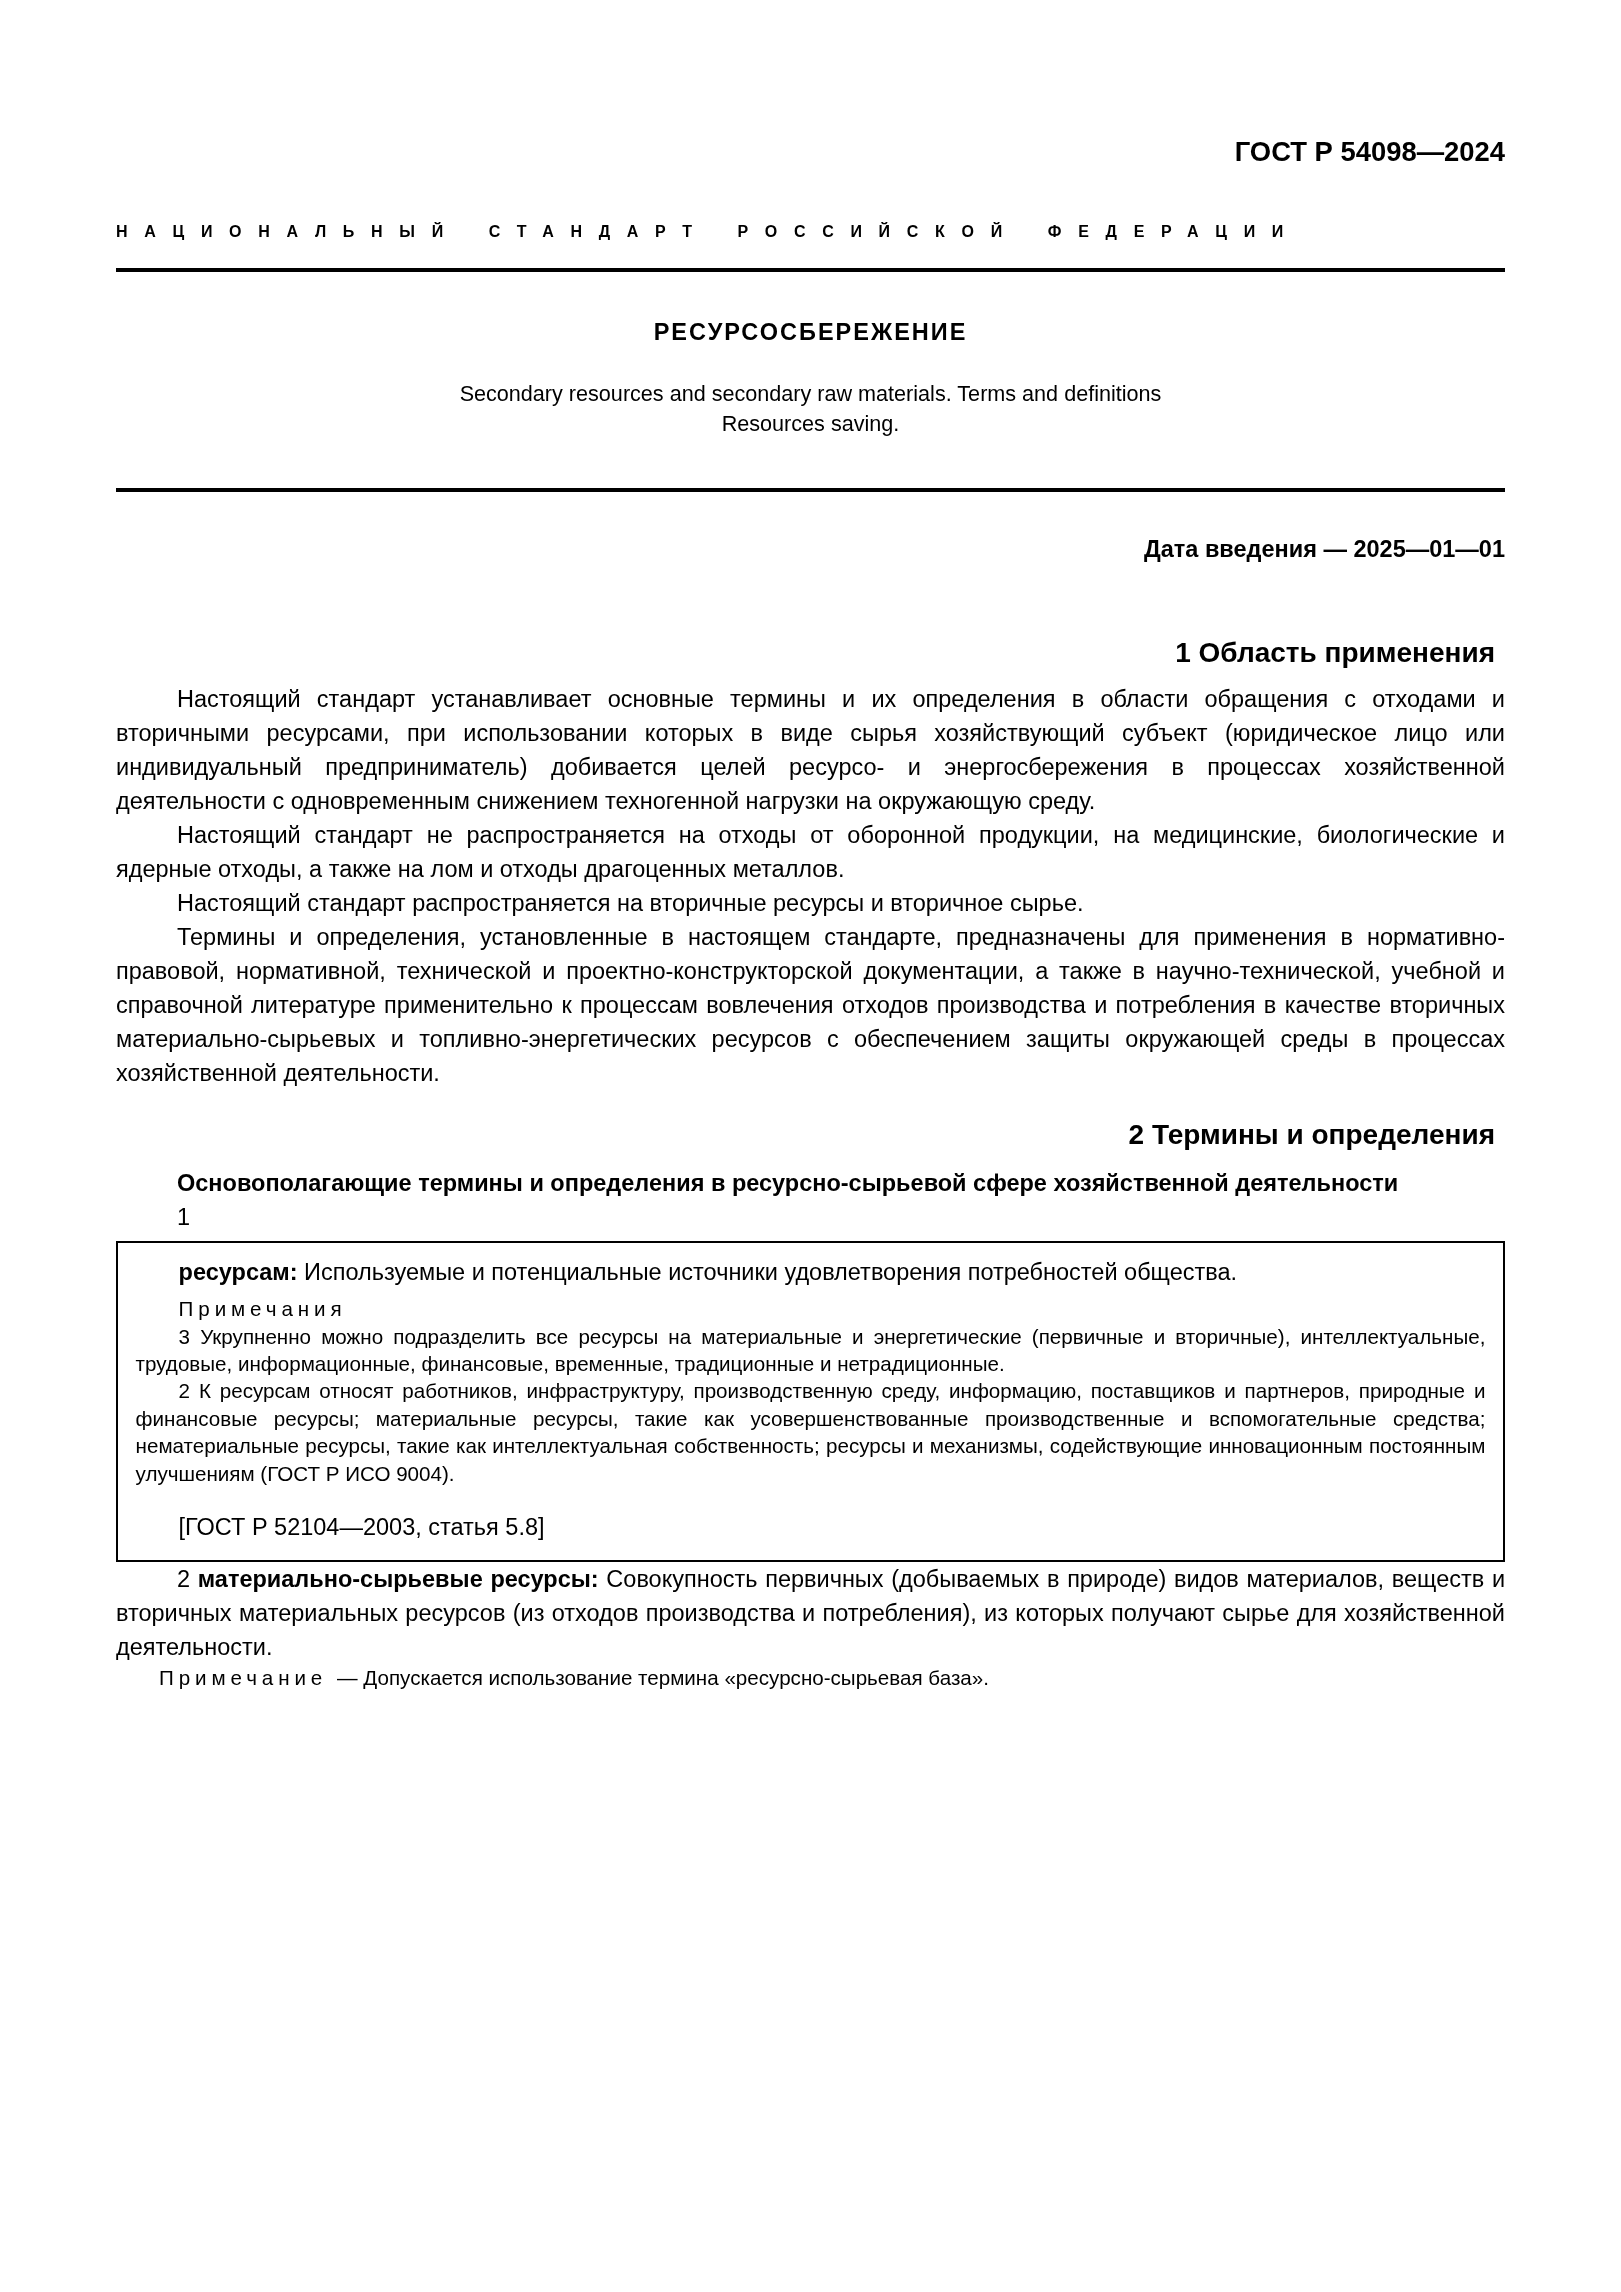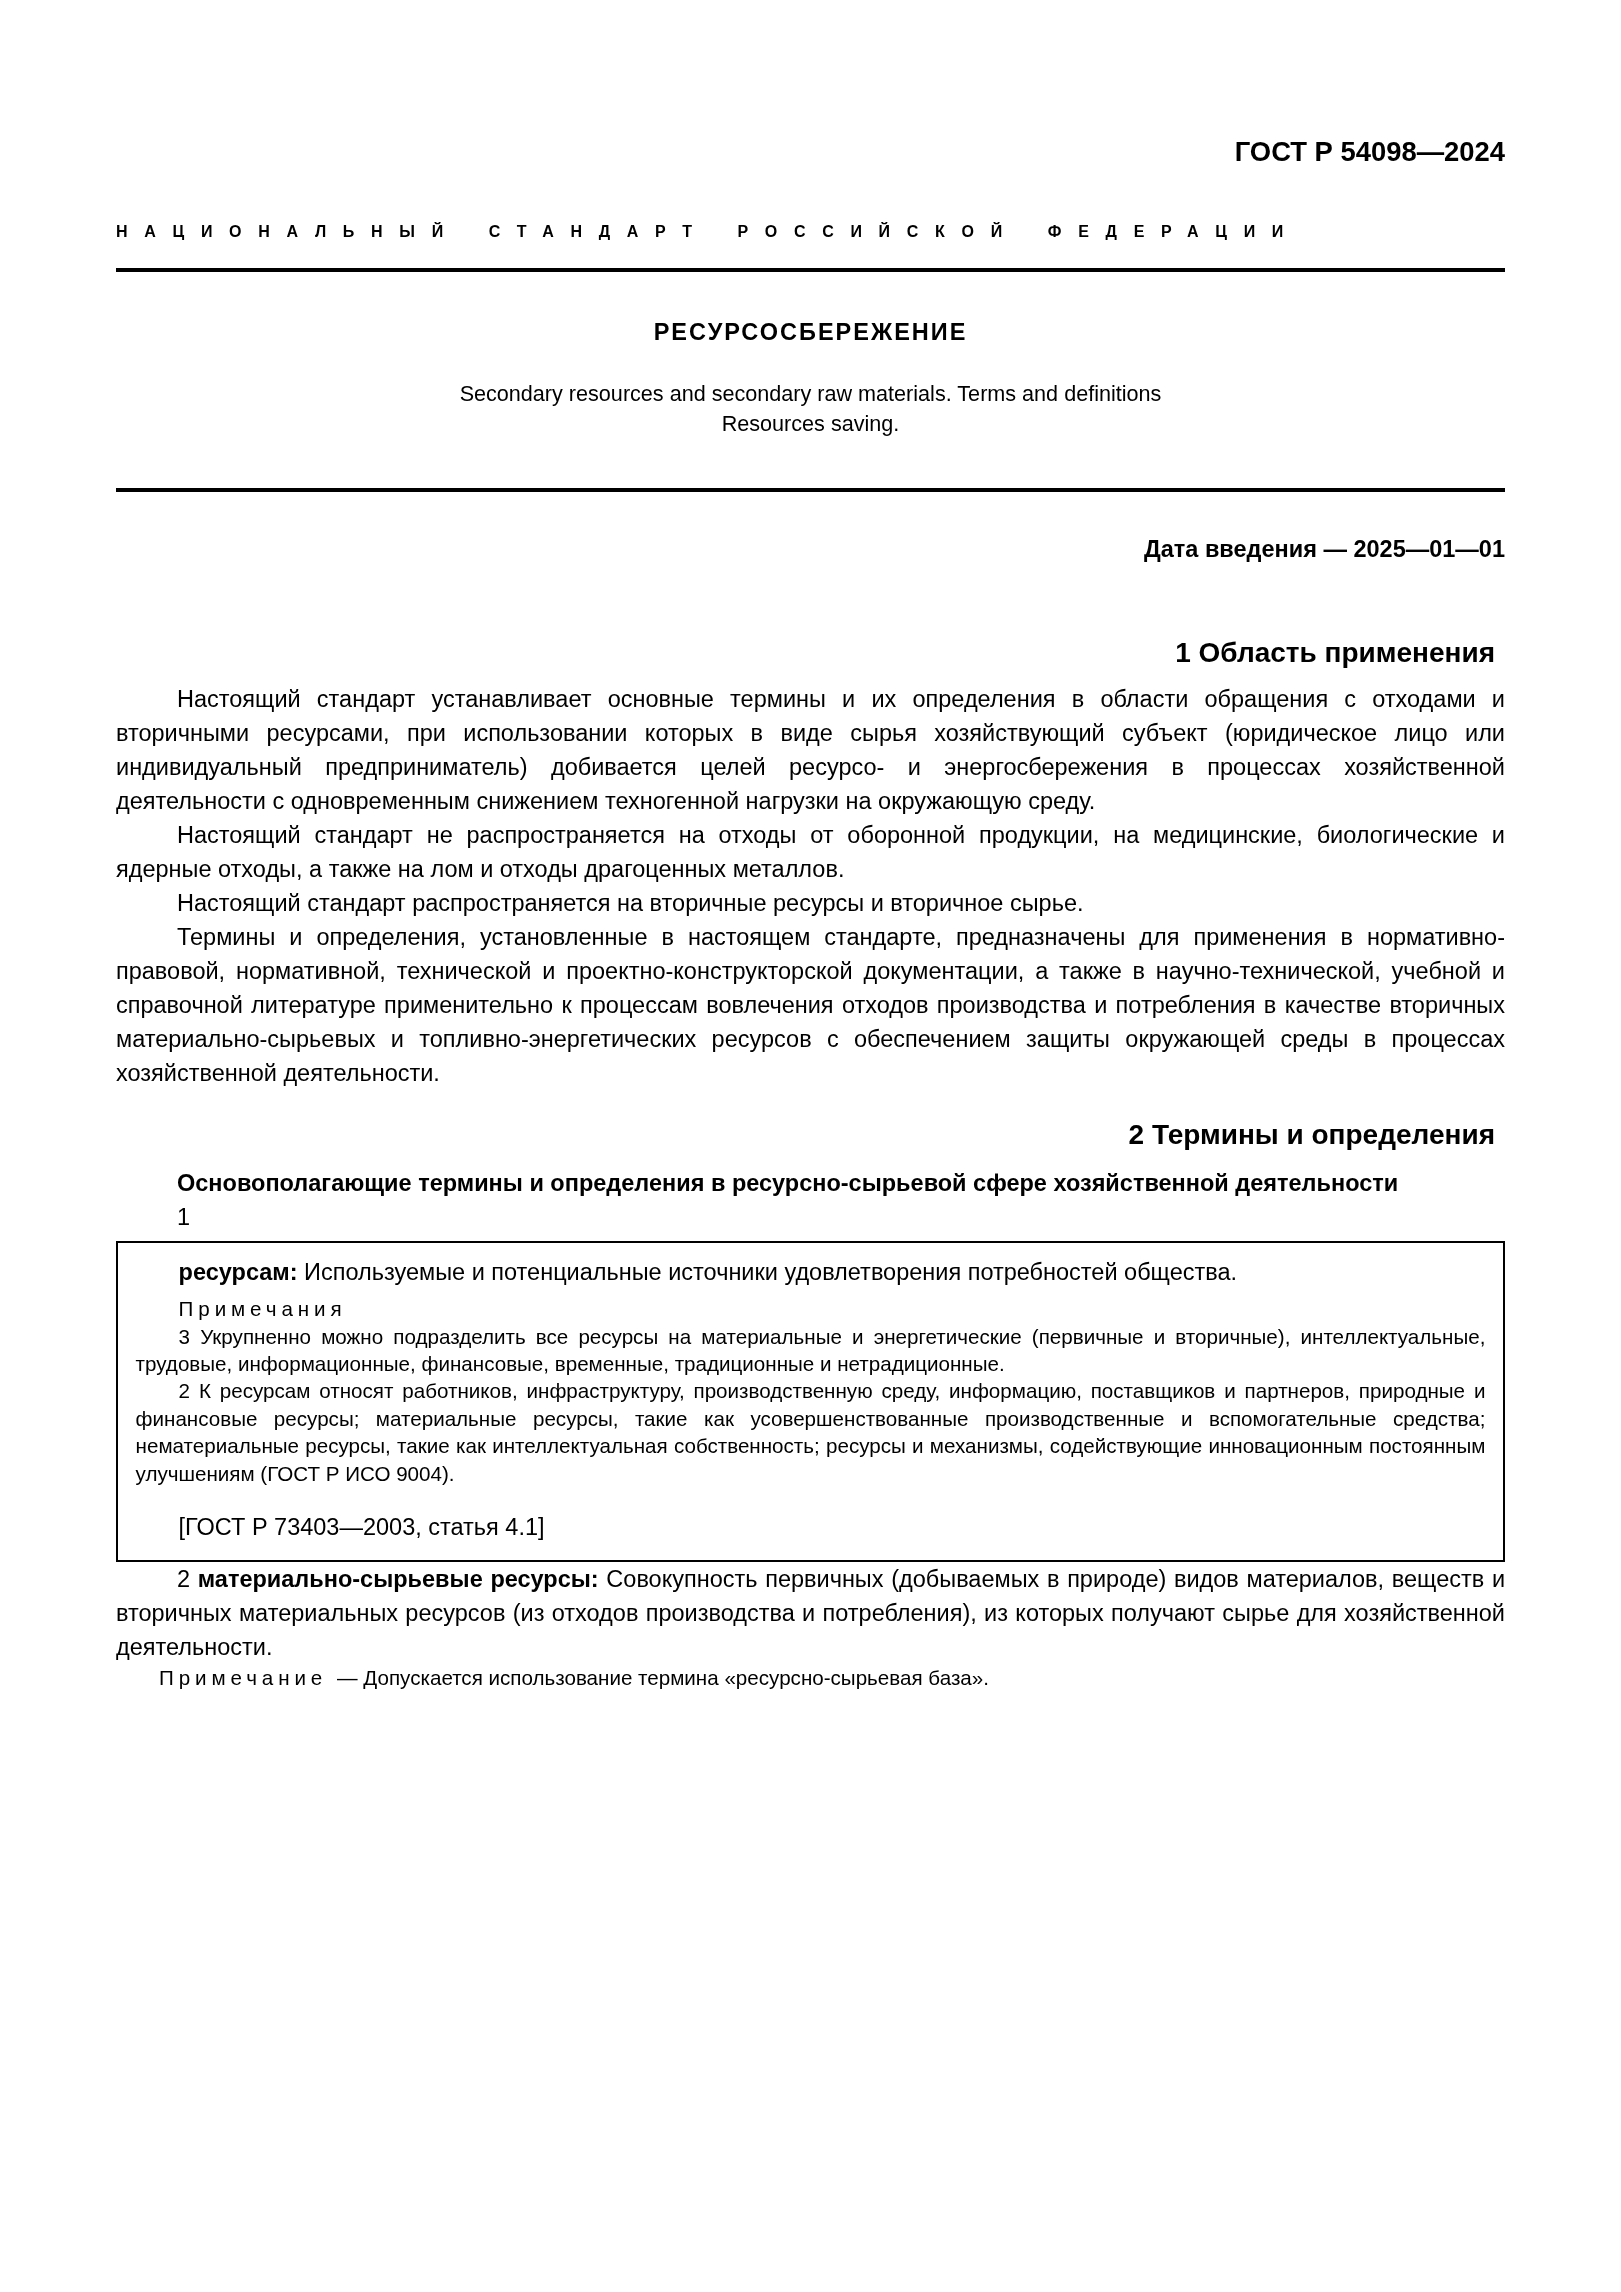--- a/index.html
+++ b/index.html
@@ -159,21 +159,21 @@
 
   <p class="body bold">Основополагающие термины и определения в ресурсно-сырьевой сфере хозяйственной деятельности</p>
 
   <p class="body">1</p>
 
   <div class="term-box">
     <p class="body term-line"><b>ресурсам:</b> <span>Используемые и потенциальные источники удовлетворения потребностей общества.</span></p>
     <p class="note notes-label spaced">Примечания</p>
     <p class="note">3 Укрупненно можно подразделить все ресурсы на материальные и энергетические (первичные и вторичные), интеллектуальные, трудовые, информационные, финансовые, временные, традиционные и нетрадиционные.</p>
     <p class="note">2 К ресурсам относят работников, инфраструктуру, производственную среду, информацию, поставщиков и партнеров, природные и финансовые ресурсы; материальные ресурсы, такие как усовершенствованные производственные и вспомогательные средства; нематериальные ресурсы, такие как интеллектуальная собственность; ресурсы и механизмы, содействующие инновационным постоянным улучшениям (ГОСТ Р ИСО 9004).</p>
-    <p class="body source">[ГОСТ Р 73403—2003, статья 4.1]</p>
+    <p class="body source">[ГОСТ Р 52104—2003, статья 5.8]</p>
   </div>
 
   <p class="body term2"><span>2</span> <b>материально-сырьевые ресурсы:</b> <span>Совокупность первичных (добываемых в природе) видов материалов, веществ и вторичных материальных ресурсов (из отходов производства и потребления), из которых получают сырье для хозяйственной деятельности.</span></p>
 
   <p class="note note2"><span class="note-label-span">Примечание</span><span>— Допускается использование термина «ресурсно-сырьевая база».</span></p>
 
   <div class="footer">
     <div class="rule rule-thin"></div>
     <div class="edition">Издание официальное</div>
     <div class="page-num">1</div>

